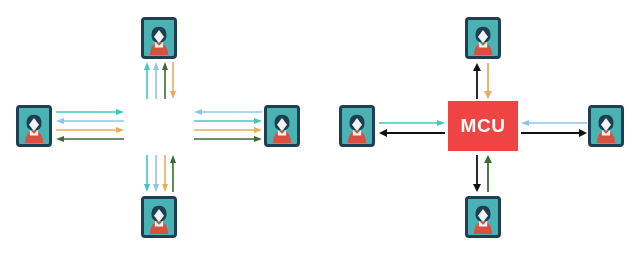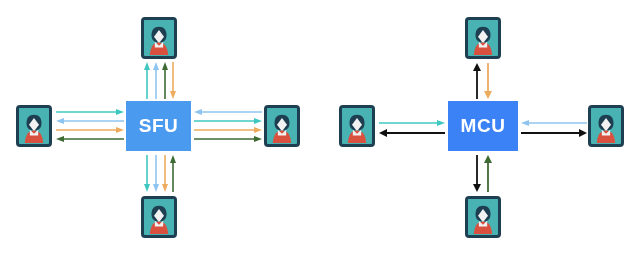--- a/index.html
+++ b/index.html
@@ -27,34 +27,31 @@
   
   .server{
     position:absolute;
     display:flex;align-items:center;justify-content:center;
     color:#ffffff;
     font-size:19px;
     font-weight:700;
     letter-spacing:.5px;
   }
   .server.sfu{background:#4a9bf0;}
-  .server.mcu{background:#3b82f6;}
+  .server.mcu{background:#ef4444;}
 
   
   .conn{position:absolute;}
   .conn svg{display:block;overflow:visible;}
 </style>
 </head>
 <body>
 
 <div id="canvas">
 
-  <div class="server sfu" style="left:126px;top:101px;width:65px;height:50px;">
-    <span>SFU</span>
-  </div>
 
   <div class="participant" style="left:141px;top:17px;width:36px;height:42px;">
     <svg class="av" viewBox="0 0 36 42">
       <rect x="0" y="0" width="36" height="42" fill="#49b2b2"></rect>
       <path d="M18 8 C24 8 27 12 27 18 C27 23 25 27 18 27 C11 27 9 23 9 18 C9 12 12 8 18 8 Z" fill="#1d3f51"></path>
       <path d="M18 12 L24 20 L18 28 L12 20 Z" fill="#f2f2f2"></path>
       <path d="M18 27 C24 27 28 31 29 42 L7 42 C8 31 12 27 18 27 Z" fill="#d9503f"></path>
       <path d="M13 26 L18 31 L23 26 L23 33 L13 33 Z" fill="#f2f2f2"></path>
     </svg>
   </div>

